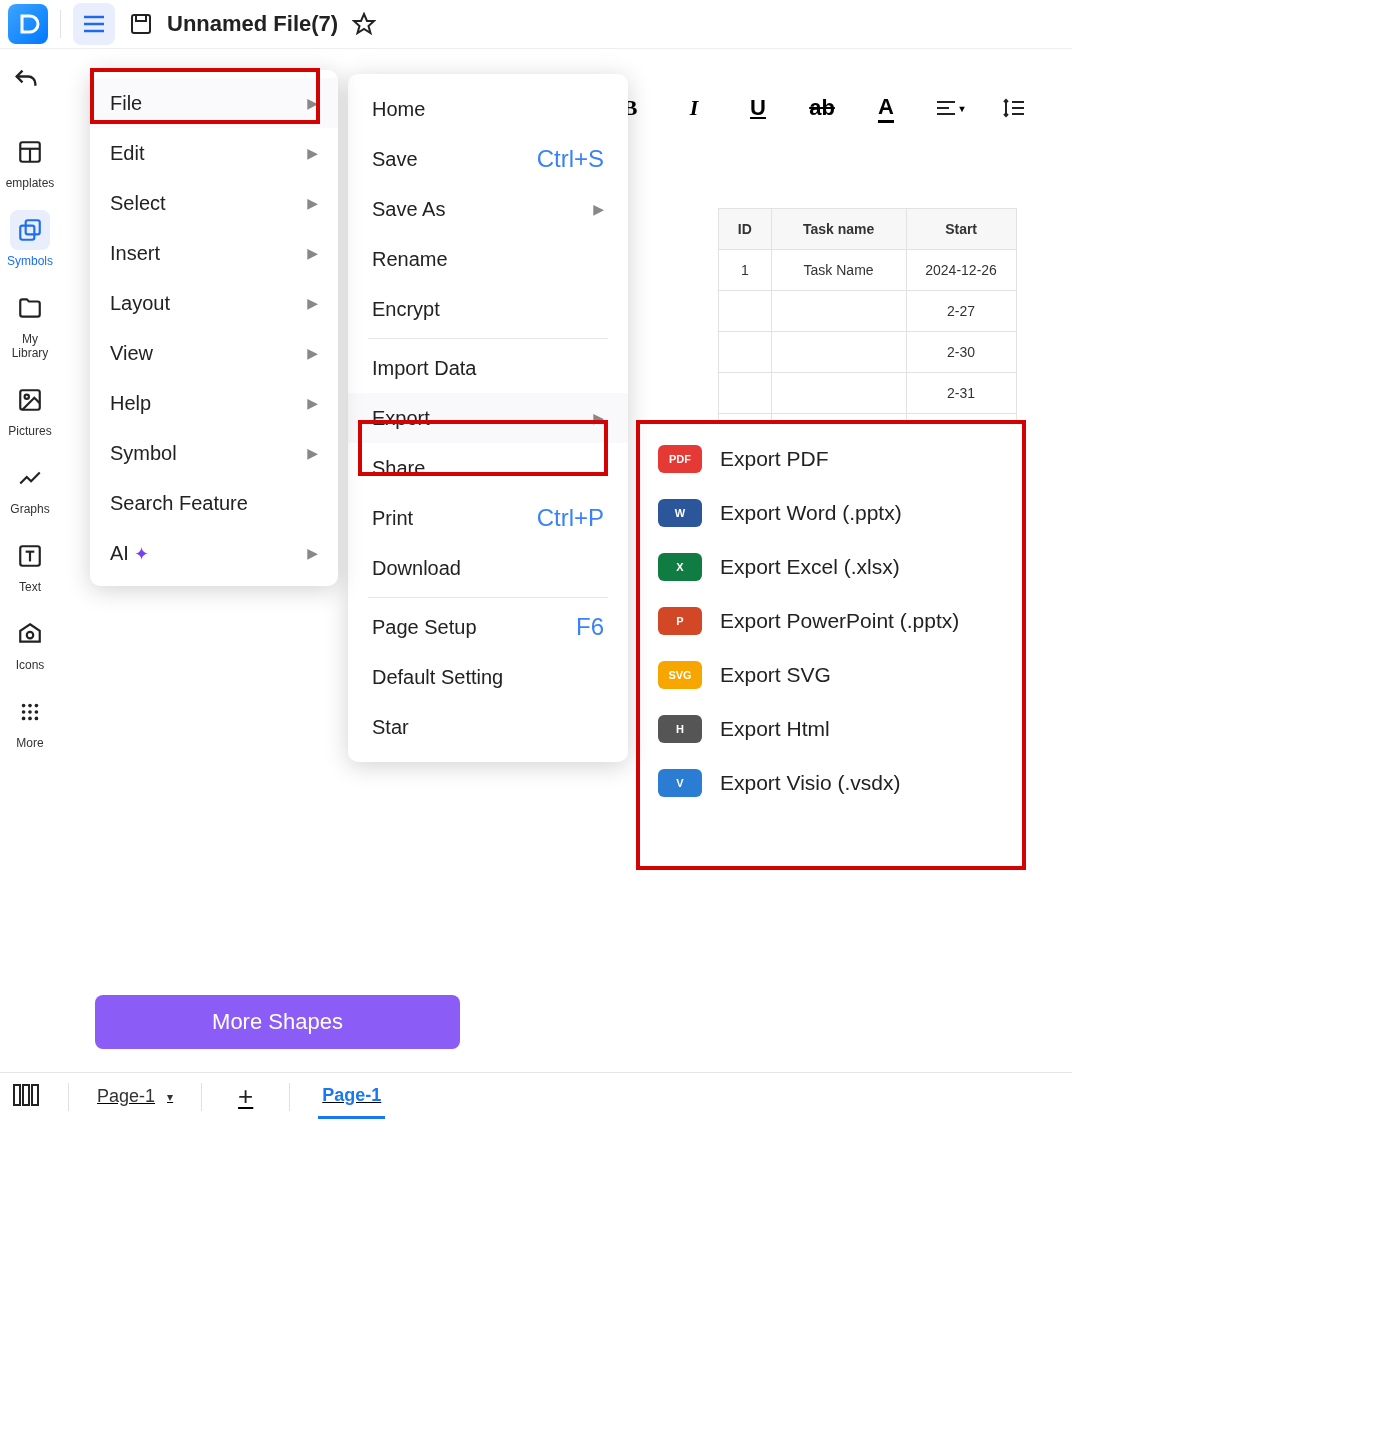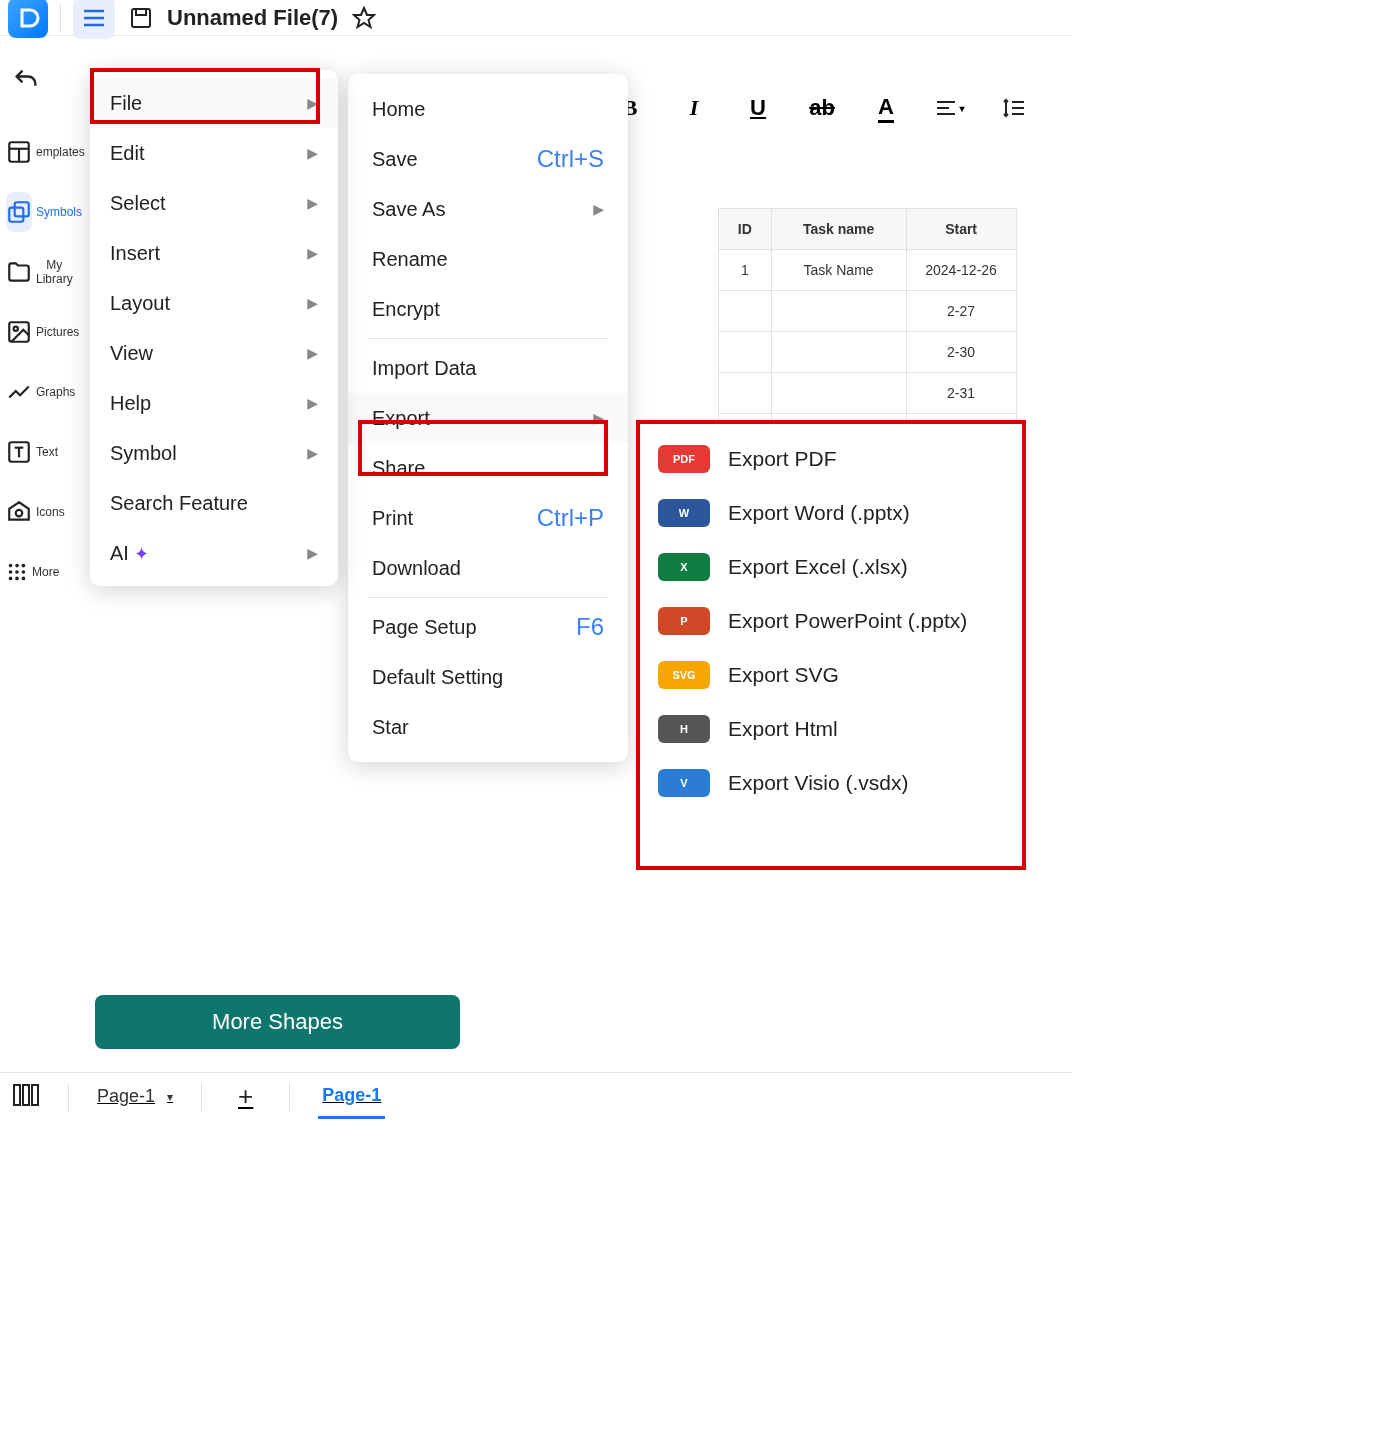--- a/index.html
+++ b/index.html
@@ -1,38 +1,38 @@
 <!DOCTYPE html>
 <html><head>
   <meta charset="utf-8">
   <style>
     * { margin: 0; padding: 0; box-sizing: border-box; font-family: -apple-system, BlinkMacSystemFont, 'Segoe UI', Arial, sans-serif; }
     body { width: 1072px; height: 1120px; overflow: hidden; background: #fff; position: relative; }
     
-    .topbar { height: 36px; display: flex; align-items: center; padding: 8px 8px; border-bottom: 1px solid #eee; gap: 12px; }
+    .topbar { height: 49px; display: flex; align-items: center; padding: 8px 8px; border-bottom: 1px solid #eee; gap: 12px; }
     .app-logo { width: 40px; height: 40px; background: linear-gradient(135deg, #3da5ff, #0078ff); border-radius: 8px; display:flex; align-items:center; justify-content:center; color:#fff; font-weight:bold; font-size:22px; }
     .divider-v { width:1px; height:28px; background:#e0e0e0; }
     .menu-btn { width:42px; height:42px; background:#e8eefb; border-radius:8px; display:flex; align-items:center; justify-content:center; color:#2168eb; cursor:pointer; }
     .save-icon-box { width:28px; height:28px; display:flex; align-items:center; justify-content:center; }
     .file-title { font-size: 22px; font-weight:600; color:#222; }
     .star-icon-box { width:28px; height:28px; display:flex; align-items:center; justify-content:center; }
     
     .toolbar-row { position:absolute; top:48px; left:0; right:0; height:64px; display:flex; align-items:center; padding:0 8px; gap:8px; }
     .undo-btn { width:36px; height:36px; display:flex; align-items:center; justify-content:center; cursor:pointer; }
     .fmt-btn { width:40px; height:40px; display:flex; align-items:center; justify-content:center; cursor:pointer; font-size:22px; font-weight:600; }
     .fmt-group { position:absolute; left:610px; top:88px; display:flex; gap:24px; align-items:center; }
     
     .left-sidebar { position:absolute; left:0; top:112px; width:60px; bottom:48px; display:flex; flex-direction:column; align-items:center; padding-top:20px; gap:20px; }
-    .sidebar-tool { width:48px; display:flex; flex-direction:row; align-items:center; gap:4px; cursor:pointer; }
+    .sidebar-tool { width:48px; display:flex; flex-direction:column; align-items:center; gap:4px; cursor:pointer; }
     .sidebar-tool-icon { width:40px; height:40px; display:flex; align-items:center; justify-content:center; }
     .sidebar-tool-label { font-size:12px; color:#333; text-align:center; }
     .sidebar-tool.active .sidebar-tool-icon { background:#e8eefb; border-radius:8px; color:#1e6ef0; }
     .sidebar-tool.active .sidebar-tool-label { color:#1e6ef0; }
     
-    .more-shapes-btn { position:absolute; left:95px; top:995px; width:365px; height:54px; background:#0f766e; color:#fff; border:none; border-radius:8px; font-size:22px; font-weight:500; cursor:pointer; }
+    .more-shapes-btn { position:absolute; left:95px; top:995px; width:365px; height:54px; background:#8b5cf6; color:#fff; border:none; border-radius:8px; font-size:22px; font-weight:500; cursor:pointer; }
     
     .bottombar { position:absolute; bottom:0; left:0; right:0; height:48px; border-top:1px solid #e5e5e5; display:flex; align-items:center; padding:0 12px; gap:28px;text-decoration:underline; }
     .page-selector { font-size:18px; color:#333; display:flex; align-items:center; gap:12px; cursor:pointer; }
     .page-tab { font-size:18px; color:#1877f2; font-weight:600; border-bottom:3px solid #1877f2; padding:10px 4px; }
     
     .context-menu-1 { position:absolute; left:90px; top:70px; width:248px; background:#fff; border-radius:10px; box-shadow:0 4px 24px rgba(0,0,0,0.18); padding:8px 0; z-index:10; }
     .ctx-item { height:50px; display:flex; align-items:center; justify-content:space-between; padding:0 20px; font-size:20px; color:#222; cursor:pointer; }
     .ctx-item.highlighted { background:#fafafc; }
     .ctx-arrow { color:#888; font-size:14px; }
     
@@ -41,21 +41,21 @@
     .red-box-3 { position:absolute; left:636px; top:420px; width:390px; height:450px; border:4px solid #d40303; z-index:15; pointer-events:none; }
     
     .context-menu-2 { position:absolute; left:348px; top:74px; width:280px; background:#fff; border-radius:10px; box-shadow:0 4px 24px rgba(0,0,0,0.18); padding:10px 0; z-index:9; }
     .ctx2-item { height:50px; display:flex; align-items:center; justify-content:space-between; padding:0 24px; font-size:20px; color:#222; cursor:pointer; }
     .ctx2-item.highlighted { background:#f9f9fb; }
     .ctx2-shortcut { color:#3b82f6; font-size:24px; }
     .ctx2-sep { height:1px; background:#e8e8e8; margin:4px 20px; }
     
     .context-menu-3 { position:absolute; left:636px; top:424px; width:388px; background:#fff; border-radius:6px; padding:8px 0; z-index:8; }
     .ctx3-item { height:54px; display:flex; align-items:center; gap:18px; padding:0 22px; font-size:21px; color:#222; cursor:pointer; }
-    .ctx3-icon { width:52px; height:28px; border-radius:6px; display:flex; align-items:center; justify-content:center; color:#fff; font-size:11px; font-weight:bold; }
+    .ctx3-icon { width:44px; height:28px; border-radius:6px; display:flex; align-items:center; justify-content:center; color:#fff; font-size:11px; font-weight:bold; }
     
     .data-table { position:absolute; left:718px; top:208px; border-collapse:collapse; z-index:1; }
     .data-table th, .data-table td { border:1px solid #e2e2e2; padding:12px 18px; font-size:14px; text-align:center; }
     .data-table th { background:#f7f7f7; font-weight:600; color:#333; }
     .data-table td { color:#333; }
     
     .ai-sparkle { color:#7b3ff2; font-size:18px; }
   </style>
 </head>
 <body>

